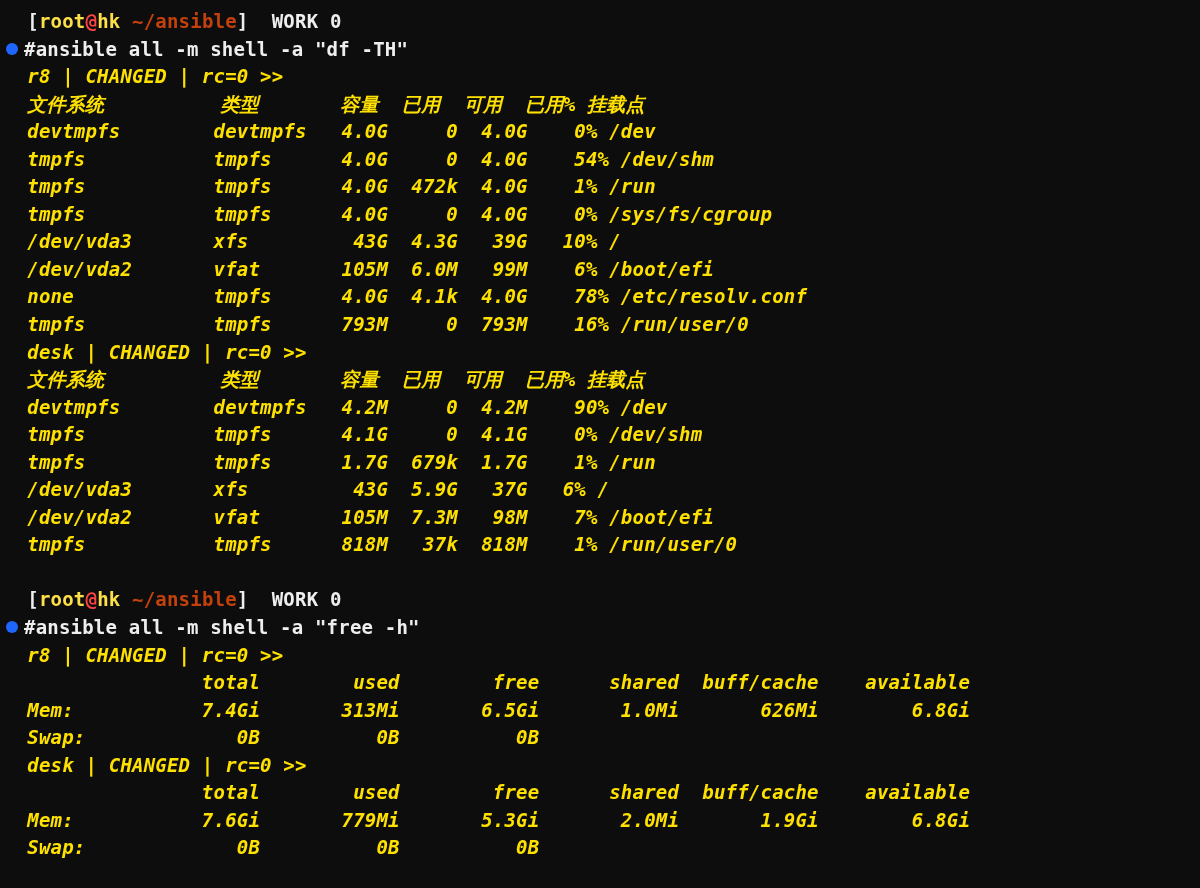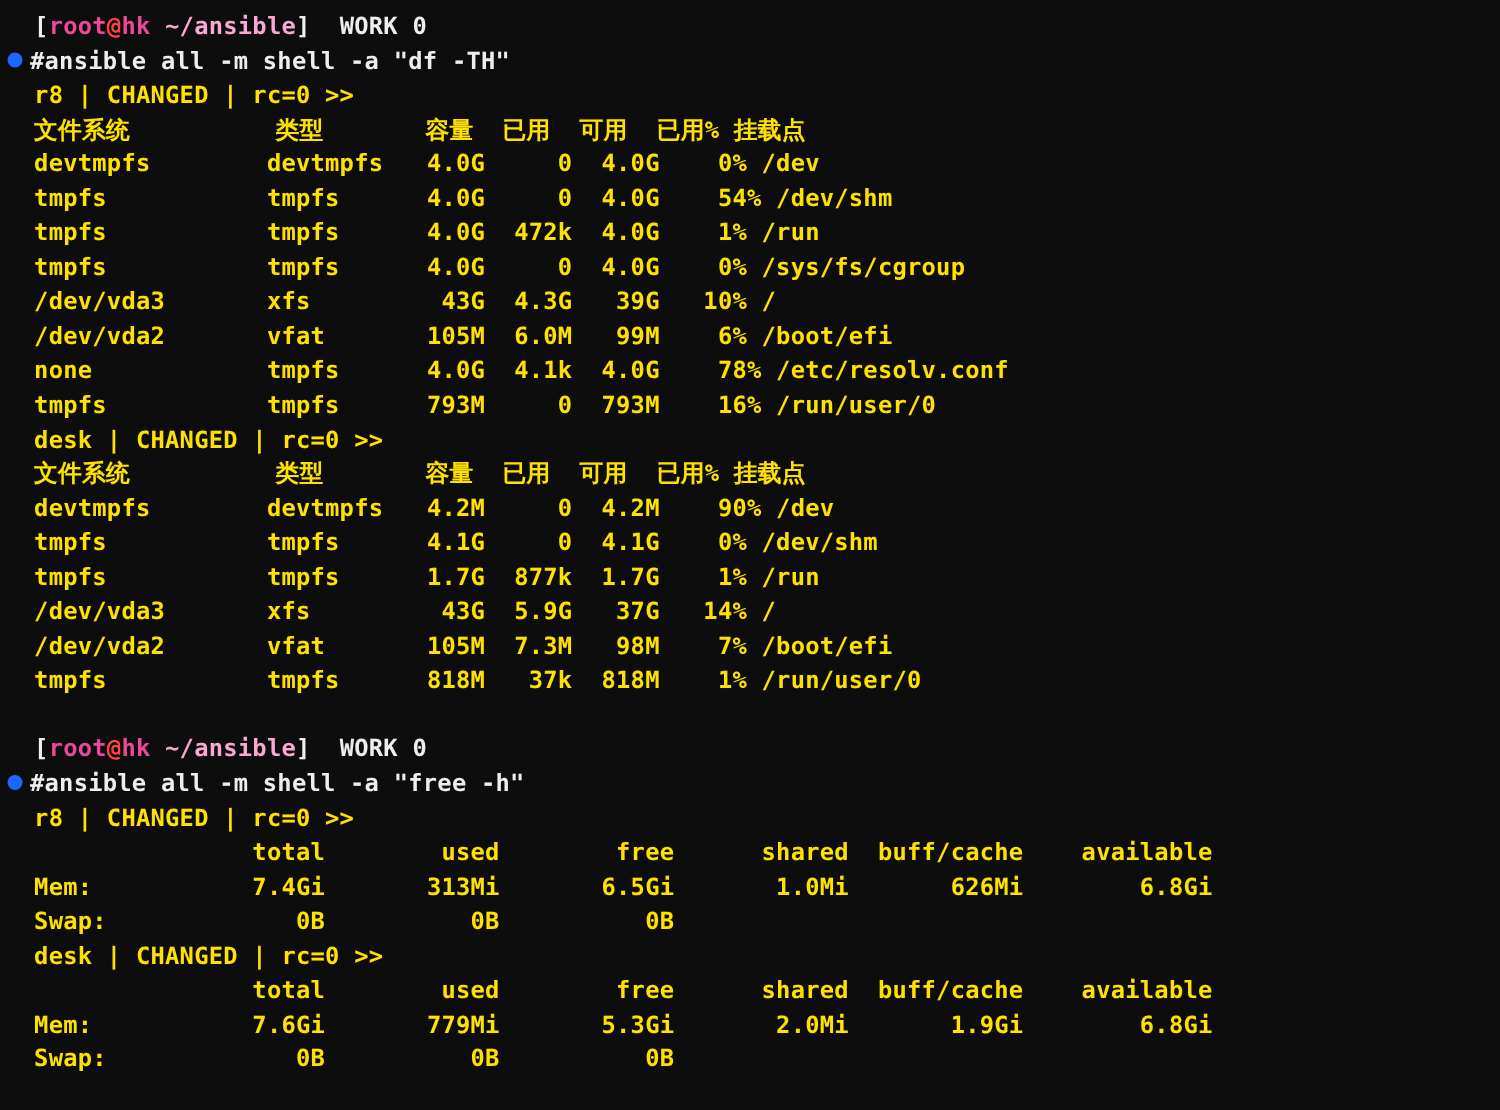--- a/index.html
+++ b/index.html
@@ -14,24 +14,24 @@
   body {
     font-family: "Menlo", "Consolas", "DejaVu Sans Mono", monospace;
     font-size: 19px;
     line-height: 1.45;
     font-weight: 600;
     padding: 8px 4px;
     letter-spacing: 0.2px;
   }
   .line { white-space: pre; }
   .white  { color: #eeeeee; }
-  .cyan   { color: #ec4899; }
+  .cyan   { color: #fde047; }
   .red    { color: #ff4444; }
-  .magenta{ color: #f9a8d4; }
-  .yellow { color: #ffe100; }
+  .magenta{ color: #c2410c; }
+  .yellow { color: #ffe100; font-style: italic; }
   .dot {
     display: inline-block;
     width: 12px;
     height: 12px;
     border-radius: 50%;
     background: #1e66ff;
     vertical-align: 1px;
     margin-right: 6px;
     margin-left: 2px;
   }
@@ -49,22 +49,22 @@
     <div class="line"><span class="yellow">  tmpfs           tmpfs      4.0G  472k  4.0G    1% /run</span></div>
     <div class="line"><span class="yellow">  tmpfs           tmpfs      4.0G     0  4.0G    0% /sys/fs/cgroup</span></div>
     <div class="line"><span class="yellow">  /dev/vda3       xfs         43G  4.3G   39G   10% /</span></div>
     <div class="line"><span class="yellow">  /dev/vda2       vfat       105M  6.0M   99M    6% /boot/efi</span></div>
     <div class="line"><span class="yellow">  none            tmpfs      4.0G  4.1k  4.0G    78% /etc/resolv.conf</span></div>
     <div class="line"><span class="yellow">  tmpfs           tmpfs      793M     0  793M    16% /run/user/0</span></div>
     <div class="line">  <span class="yellow">desk | CHANGED | rc=0 &gt;&gt;</span></div>
     <div class="line"><span class="yellow">  文件系统          类型       容量  已用  可用  已用% 挂载点</span></div>
     <div class="line"><span class="yellow">  devtmpfs        devtmpfs   4.2M     0  4.2M    90% /dev</span></div>
     <div class="line"><span class="yellow">  tmpfs           tmpfs      4.1G     0  4.1G    0% /dev/shm</span></div>
-    <div class="line"><span class="yellow">  tmpfs           tmpfs      1.7G  877k  1.7G    1% /run</span></div>
-    <div class="line"><span class="yellow">  /dev/vda3       xfs         43G  5.9G   37G   14% /</span></div>
+    <div class="line"><span class="yellow">  tmpfs           tmpfs      1.7G  679k  1.7G    1% /run</span></div>
+    <div class="line"><span class="yellow">  /dev/vda3       xfs         43G  5.9G   37G   6% /</span></div>
     <div class="line"><span class="yellow">  /dev/vda2       vfat       105M  7.3M   98M    7% /boot/efi</span></div>
     <div class="line"><span class="yellow">  tmpfs           tmpfs      818M   37k  818M    1% /run/user/0</span></div>
     <div class="line"> </div>
     <div class="line">  <span class="white">[</span><span class="cyan">root</span><span class="red">@</span><span class="cyan">hk</span><span class="white"> </span><span class="magenta">~/ansible</span><span class="white">]</span><span class="white">  WORK </span><span class="white">0</span></div>
     <div class="line"><span class="dot"></span><span class="white">#ansible all -m shell -a "free -h"</span></div>
     <div class="line">  <span class="yellow">r8 | CHANGED | rc=0 &gt;&gt;</span></div>
     <div class="line"><span class="yellow">                 total        used        free      shared  buff/cache    available</span></div>
     <div class="line"><span class="yellow">  Mem:           7.4Gi       313Mi       6.5Gi       1.0Mi       626Mi        6.8Gi</span></div>
     <div class="line"><span class="yellow">  Swap:             0B          0B          0B</span></div>
     <div class="line">  <span class="yellow">desk | CHANGED | rc=0 &gt;&gt;</span></div>

